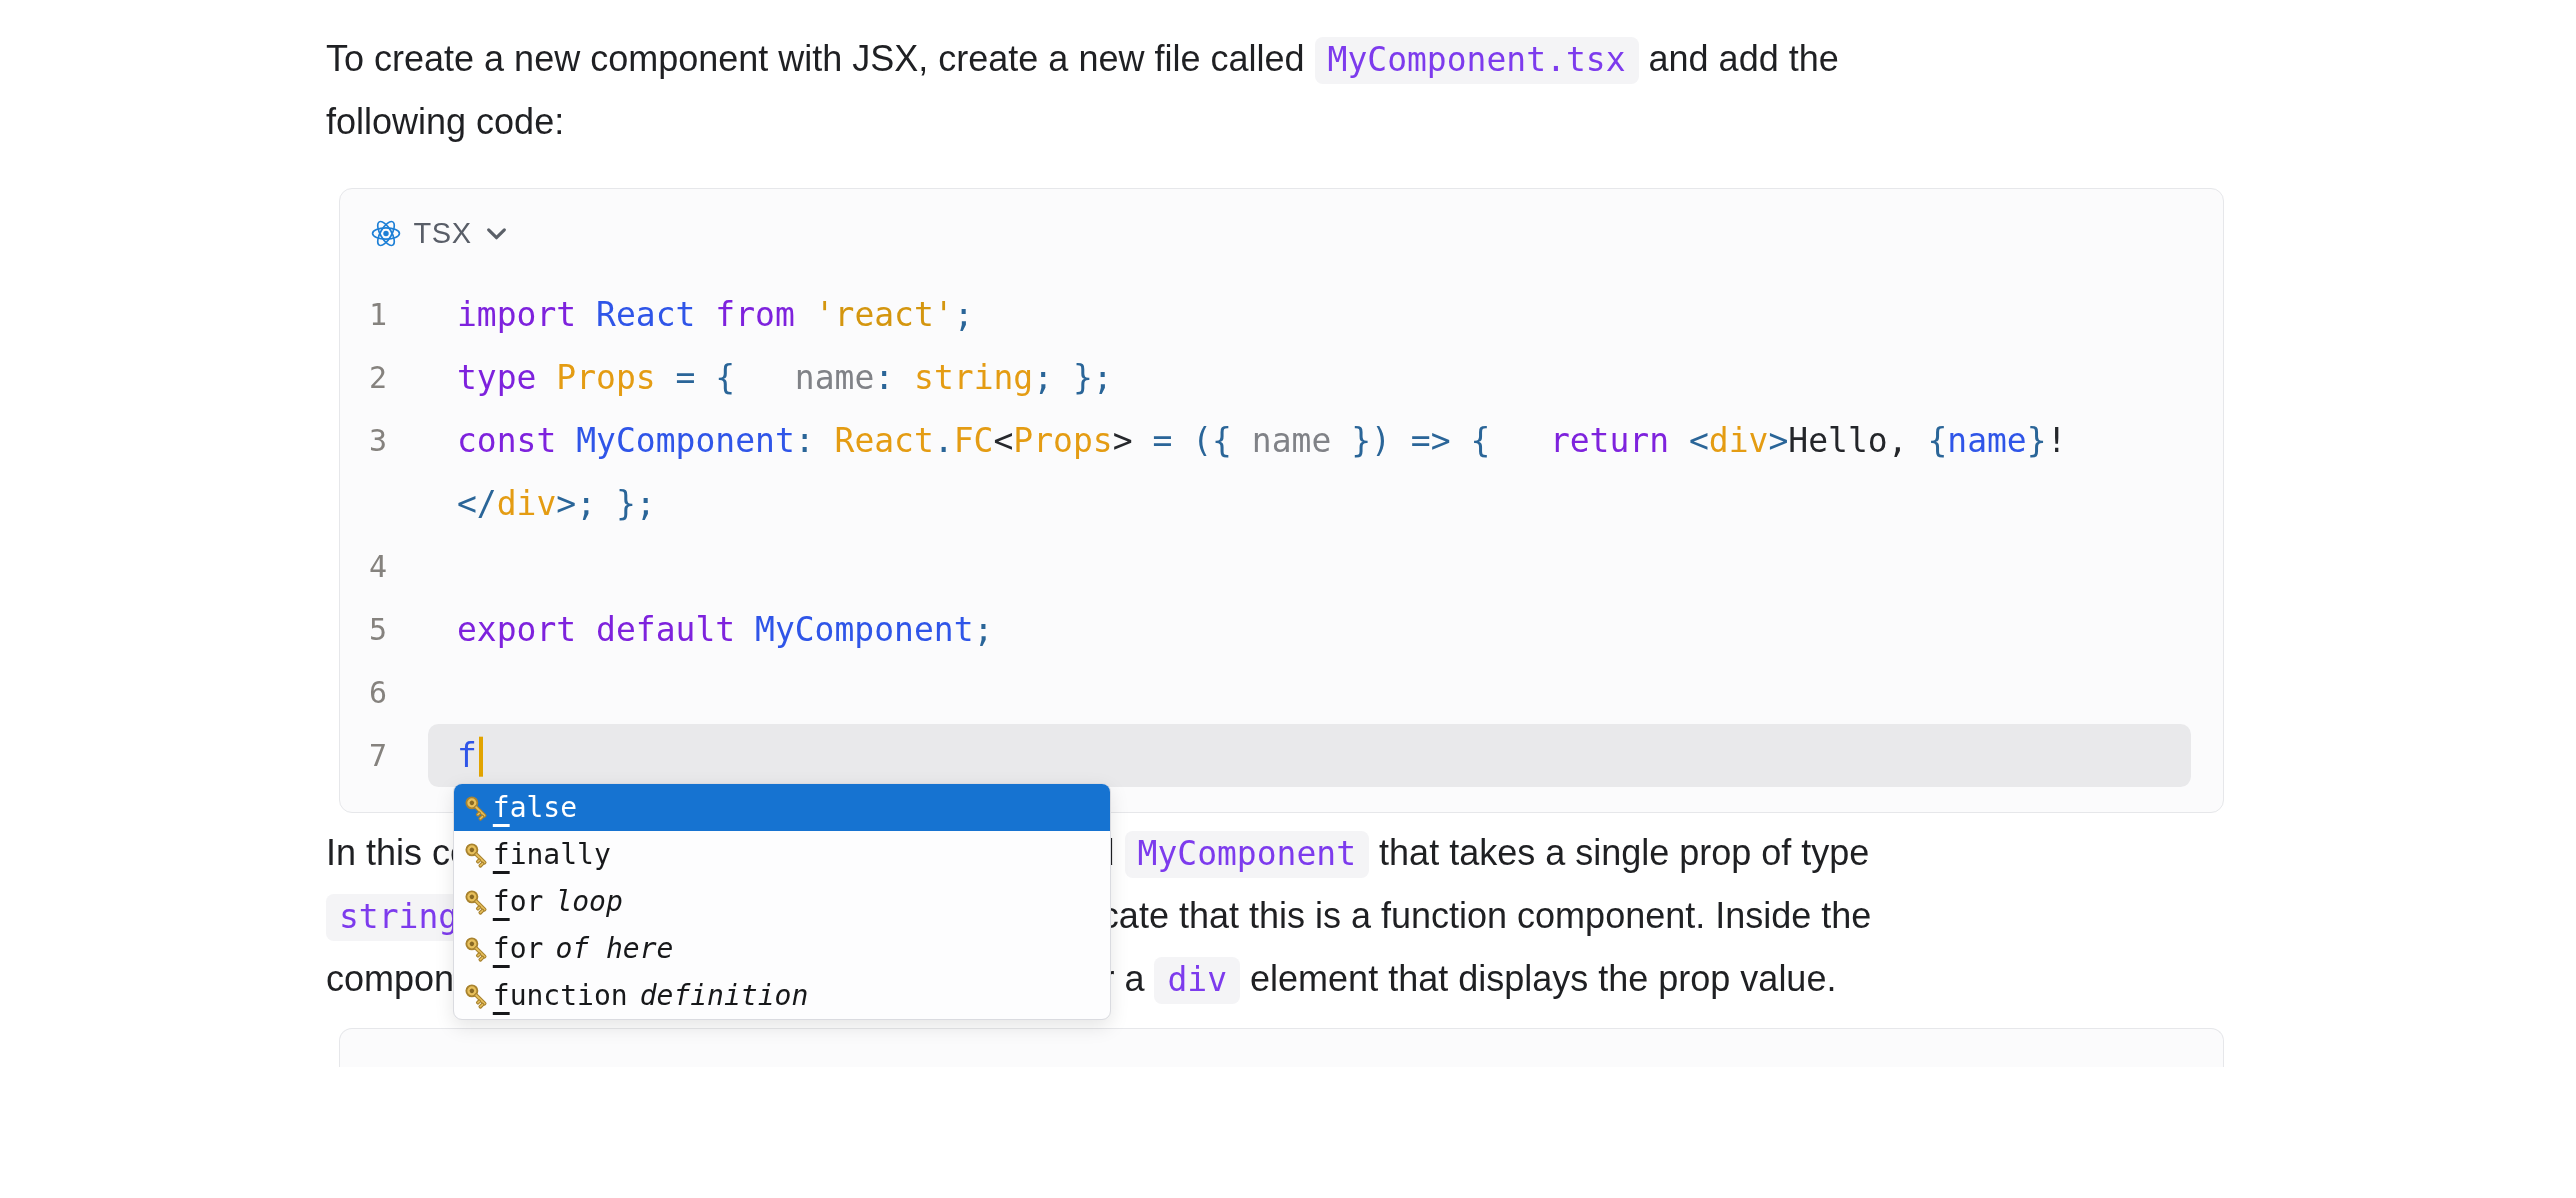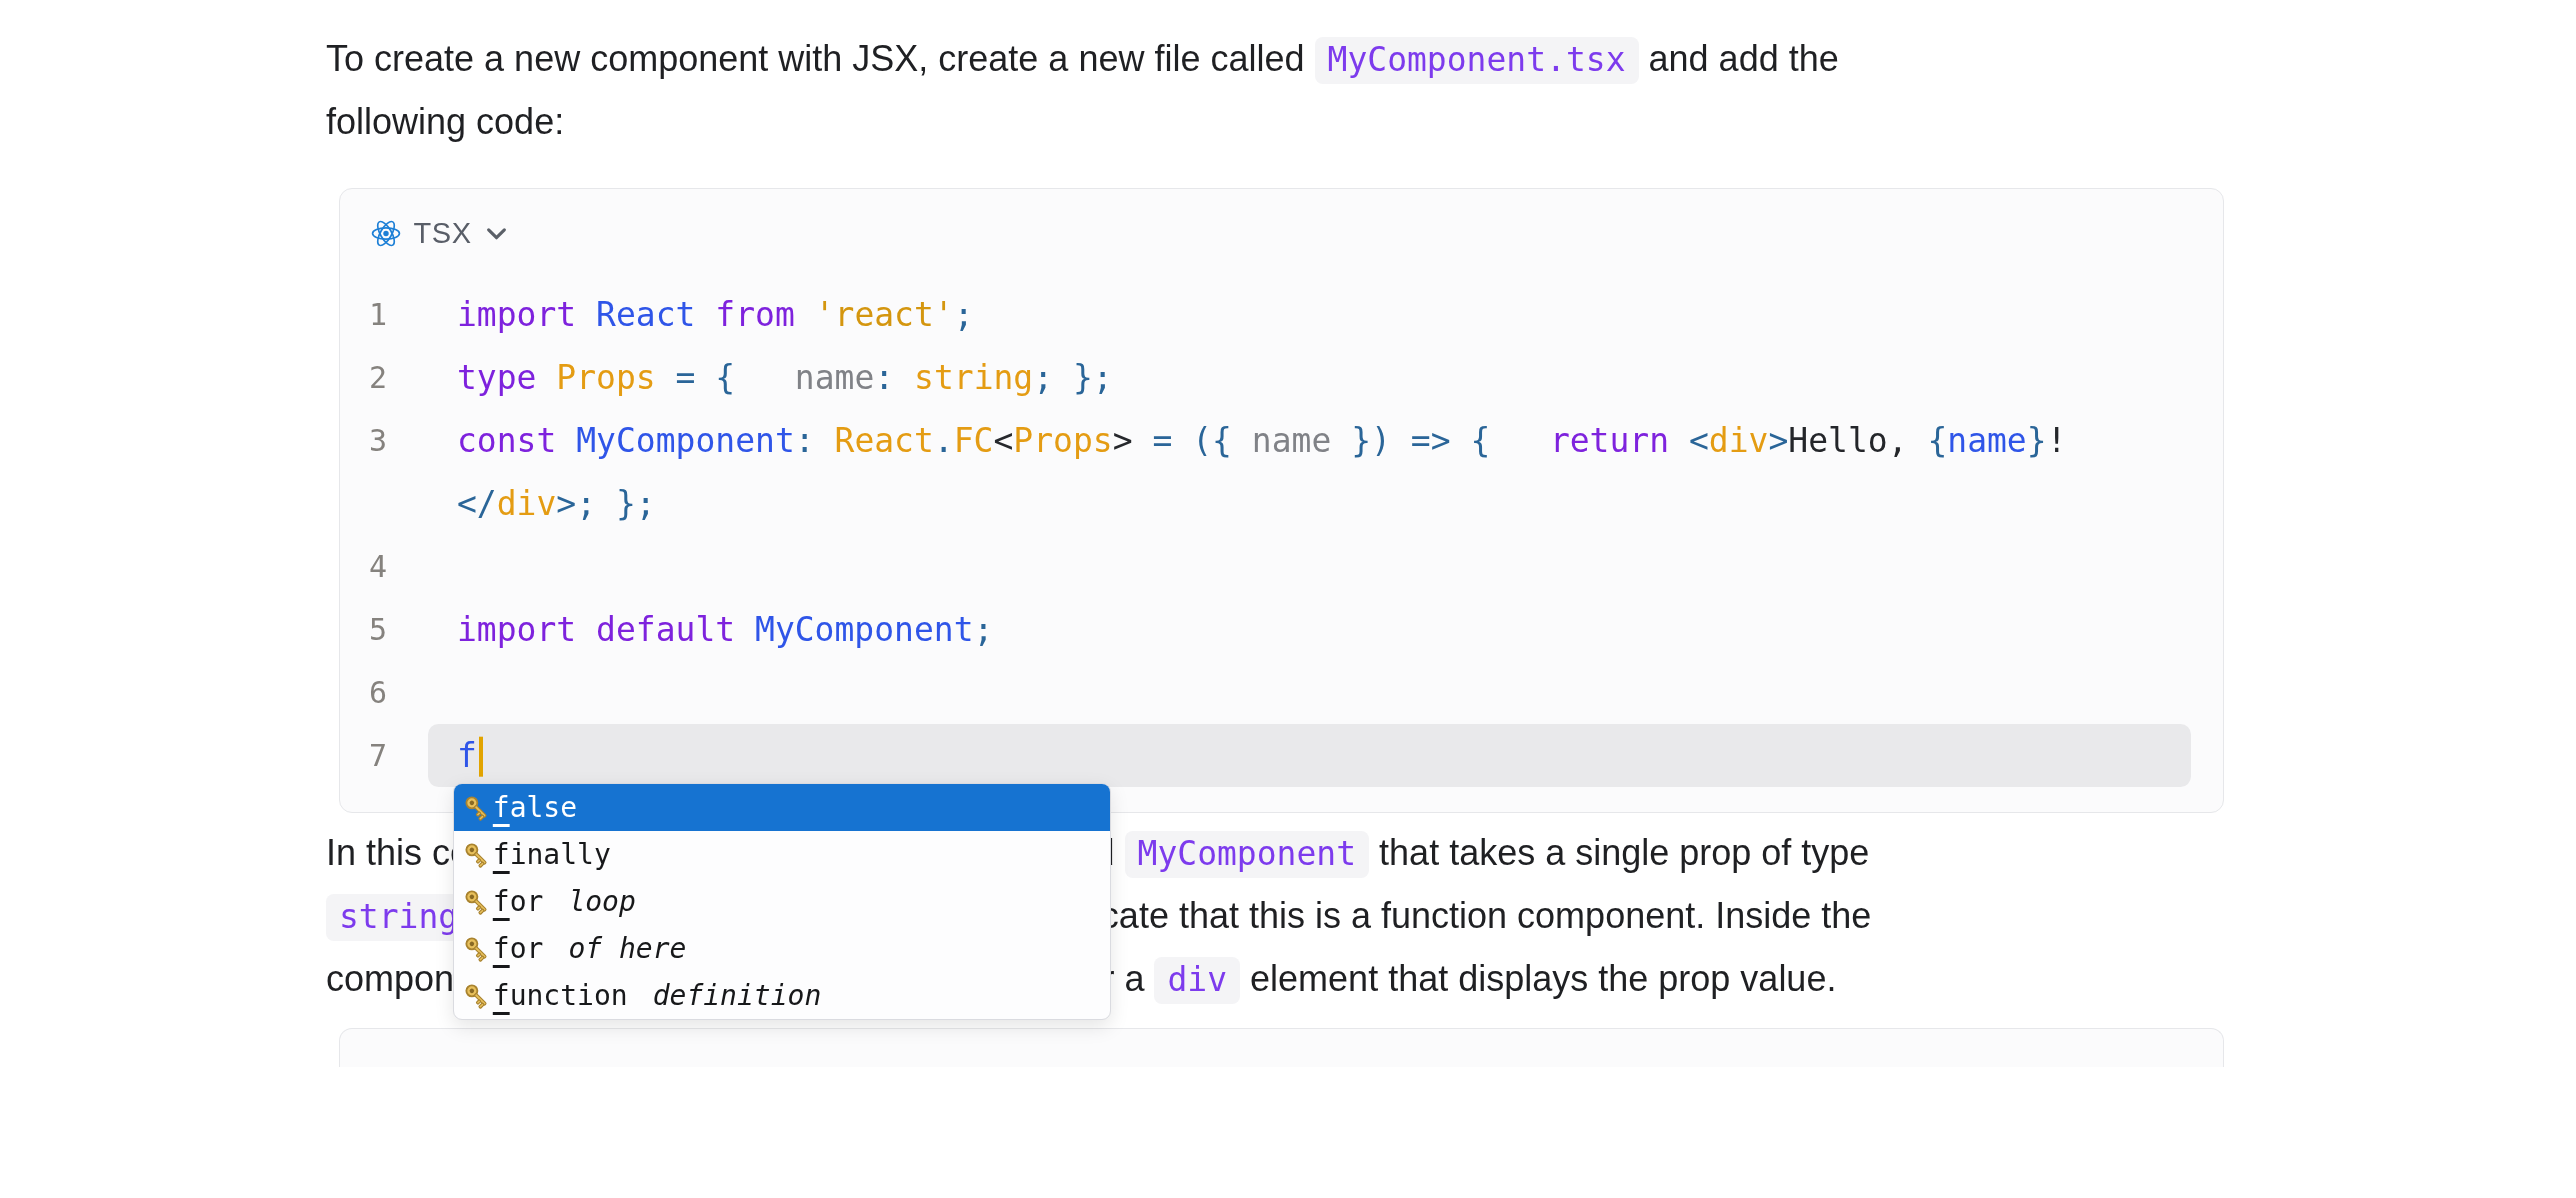--- a/index.html
+++ b/index.html
@@ -61,21 +61,21 @@
     background:var(--popupbg);border:1.3px solid var(--popupborder);border-radius:9px;
     overflow:hidden;box-shadow:0 6.5px 19.5px rgba(0,0,0,.10);
   }
   .ac-item{
     display:flex;align-items:center;height:47px;padding-left:7.8px;gap:1px;
     font-family:"DejaVu Sans Mono",monospace;font-size:28px;color:#17181a;
     cursor:pointer;white-space:pre;
   }
   .ac-item.sel{background:var(--sel);color:#ffffff;}
   .ac-match{text-decoration:underline;text-decoration-thickness:2.6px;text-underline-offset:6.5px;}
-  .ac-detail{font-style:italic;margin-left:24px;}
+  .ac-detail{font-style:italic;margin-left:11px;}
   .key-icon{flex:0 0 30px;}
 </style>
 </head>
 <body>
 
 <div class="page">
 
   <p class="para p1">
       <span class="para-line" style="display: block;"><span class="ptext">To create a new component with JSX, create a new file called </span><span class="chip">MyComponent.tsx</span><span class="ptext"> and add the</span></span>
       <span class="para-line" style="display: block;"><span class="ptext">following code:</span></span>
@@ -112,21 +112,21 @@
         <div class="code-row">
           <div class="gutter"></div>
           <div class="line-content"><span class="tok-punc">&lt;/</span><span class="tok-typ">div</span><span class="tok-punc">&gt;</span><span class="tok-punc">; </span><span class="tok-punc">};</span></div>
         </div>
         <div class="code-row">
           <div class="gutter">4</div>
           <div class="line-content"></div>
         </div>
         <div class="code-row">
           <div class="gutter">5</div>
-          <div class="line-content"><span class="tok-kw">import default </span><span class="tok-id">MyComponent</span><span class="tok-punc">;</span></div>
+          <div class="line-content"><span class="tok-kw">export default </span><span class="tok-id">MyComponent</span><span class="tok-punc">;</span></div>
         </div>
         <div class="code-row">
           <div class="gutter">6</div>
           <div class="line-content"></div>
         </div>
         <div class="code-row">
           <div class="gutter">7</div>
           <div class="line-content hl"><span class="tok-id">f</span><span class="cursor"></span></div>
         </div>
       </div>

